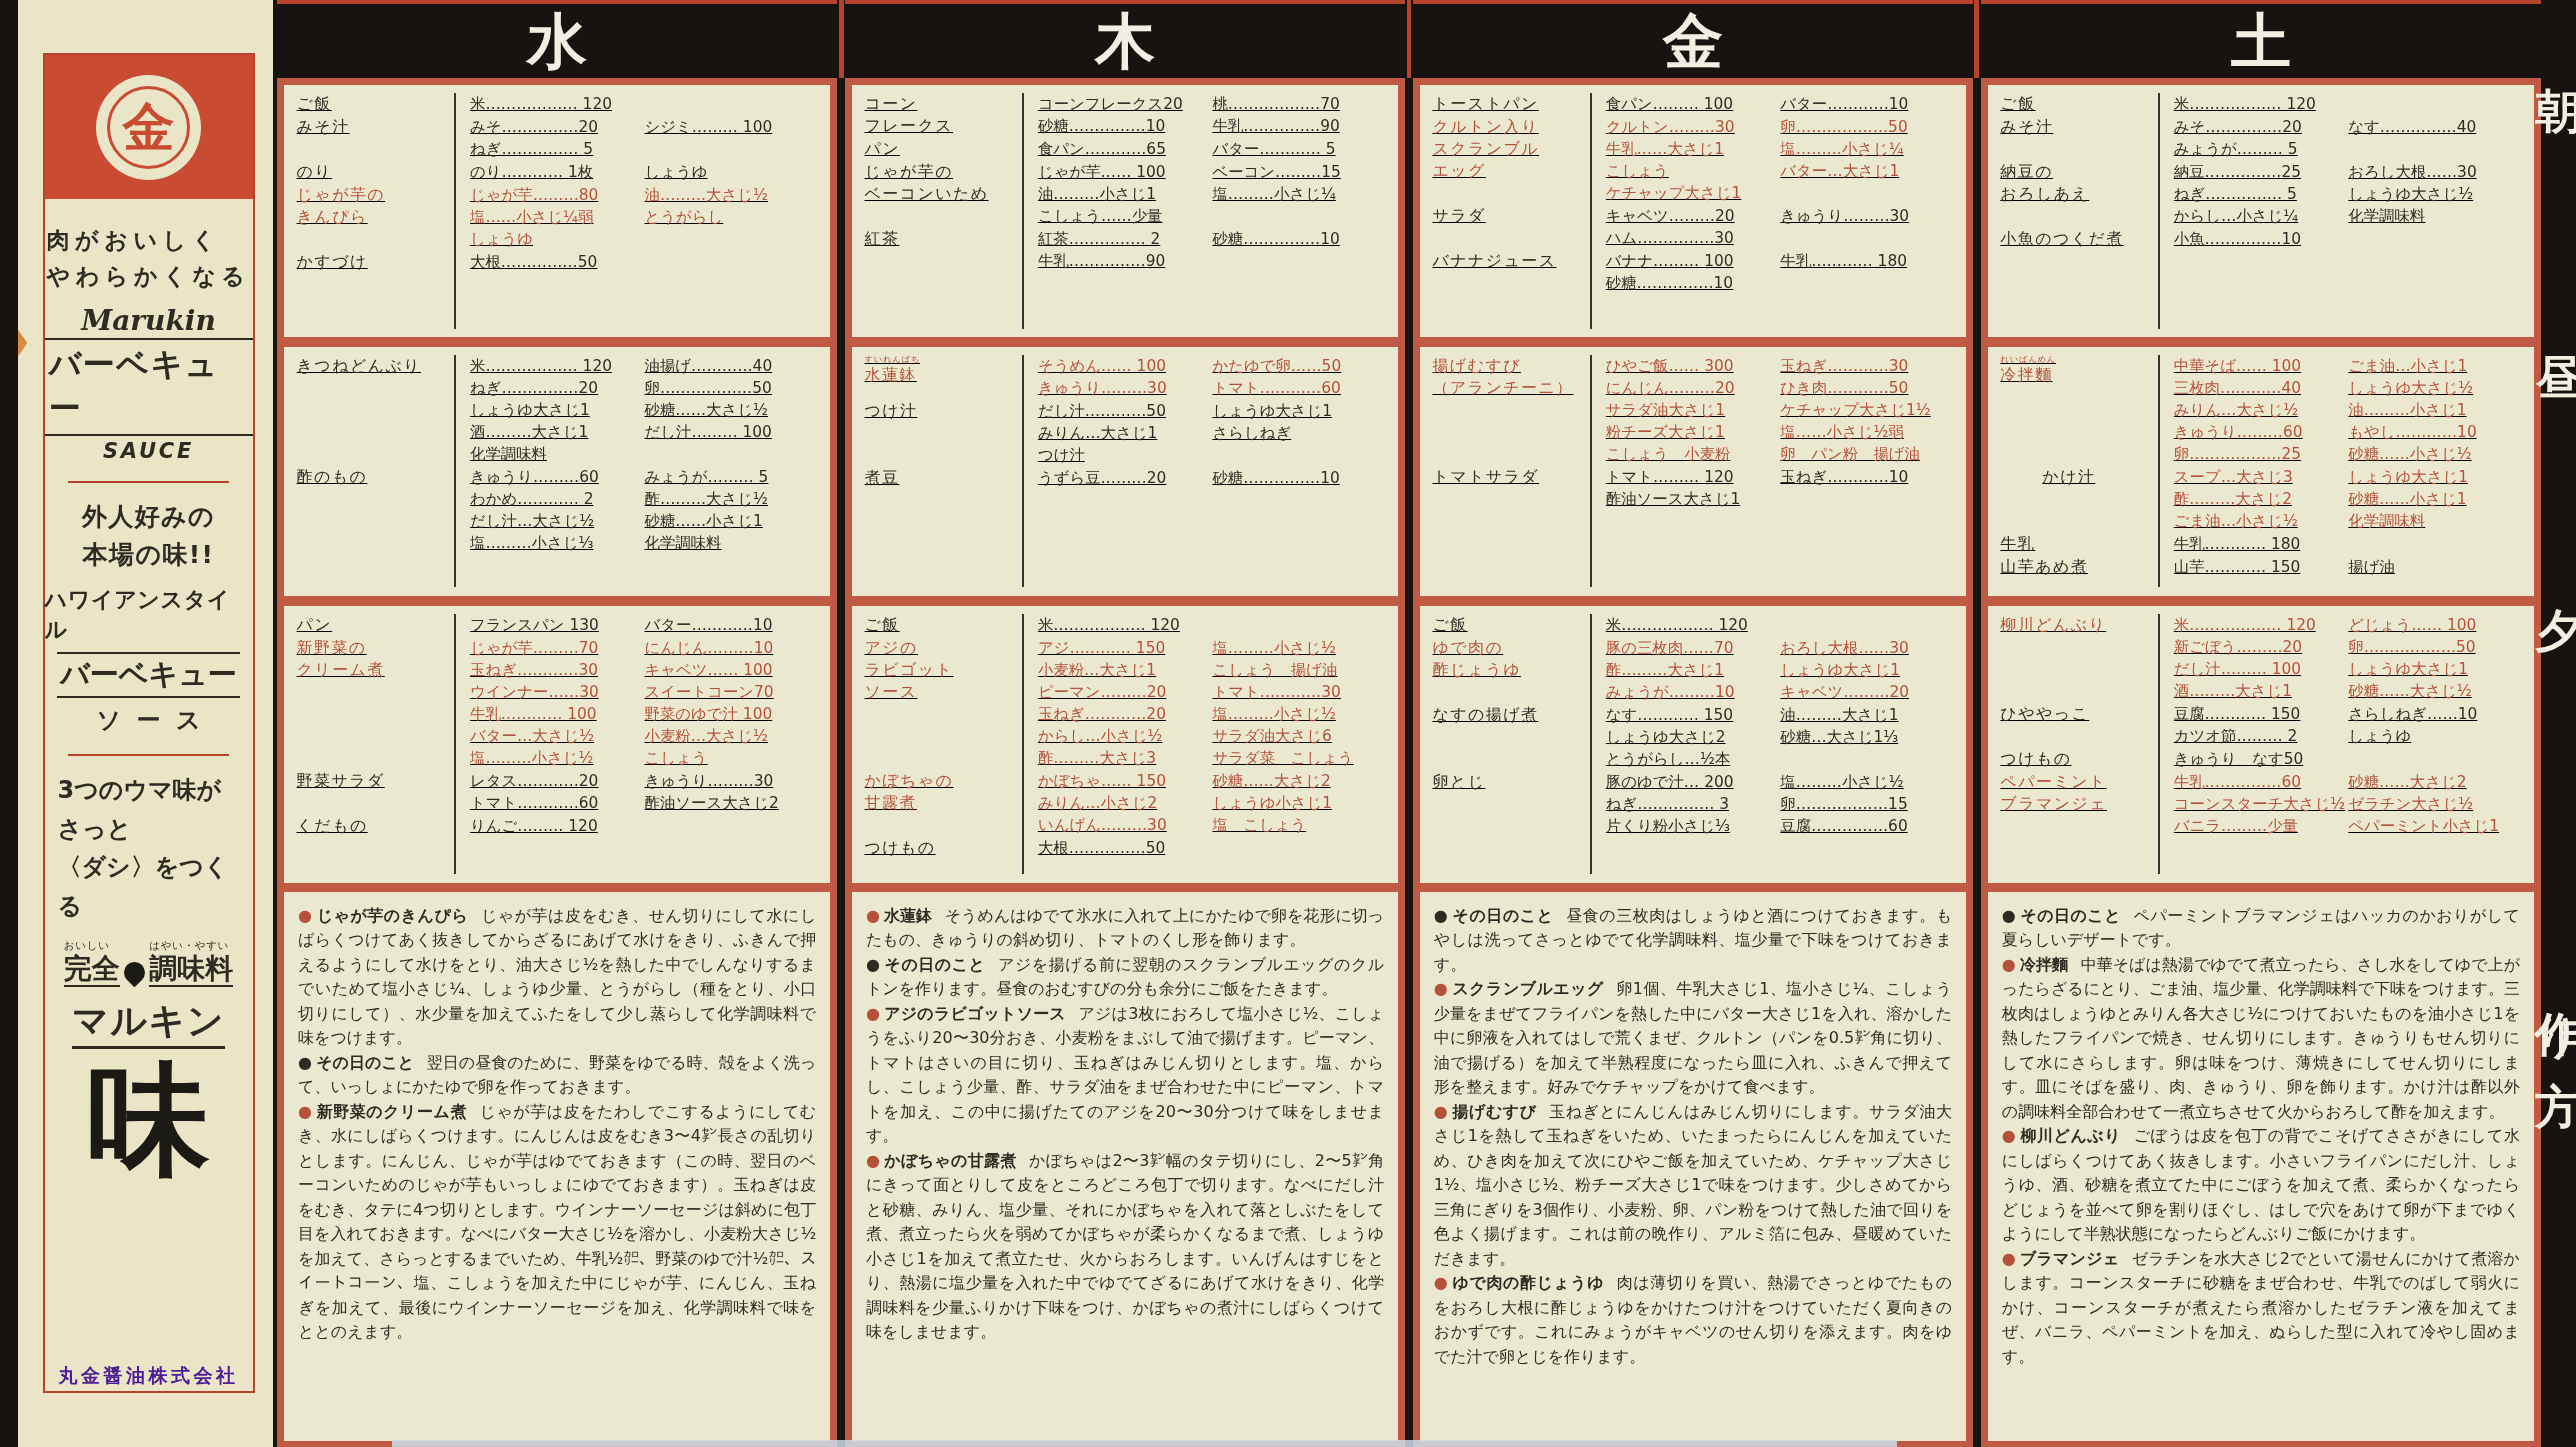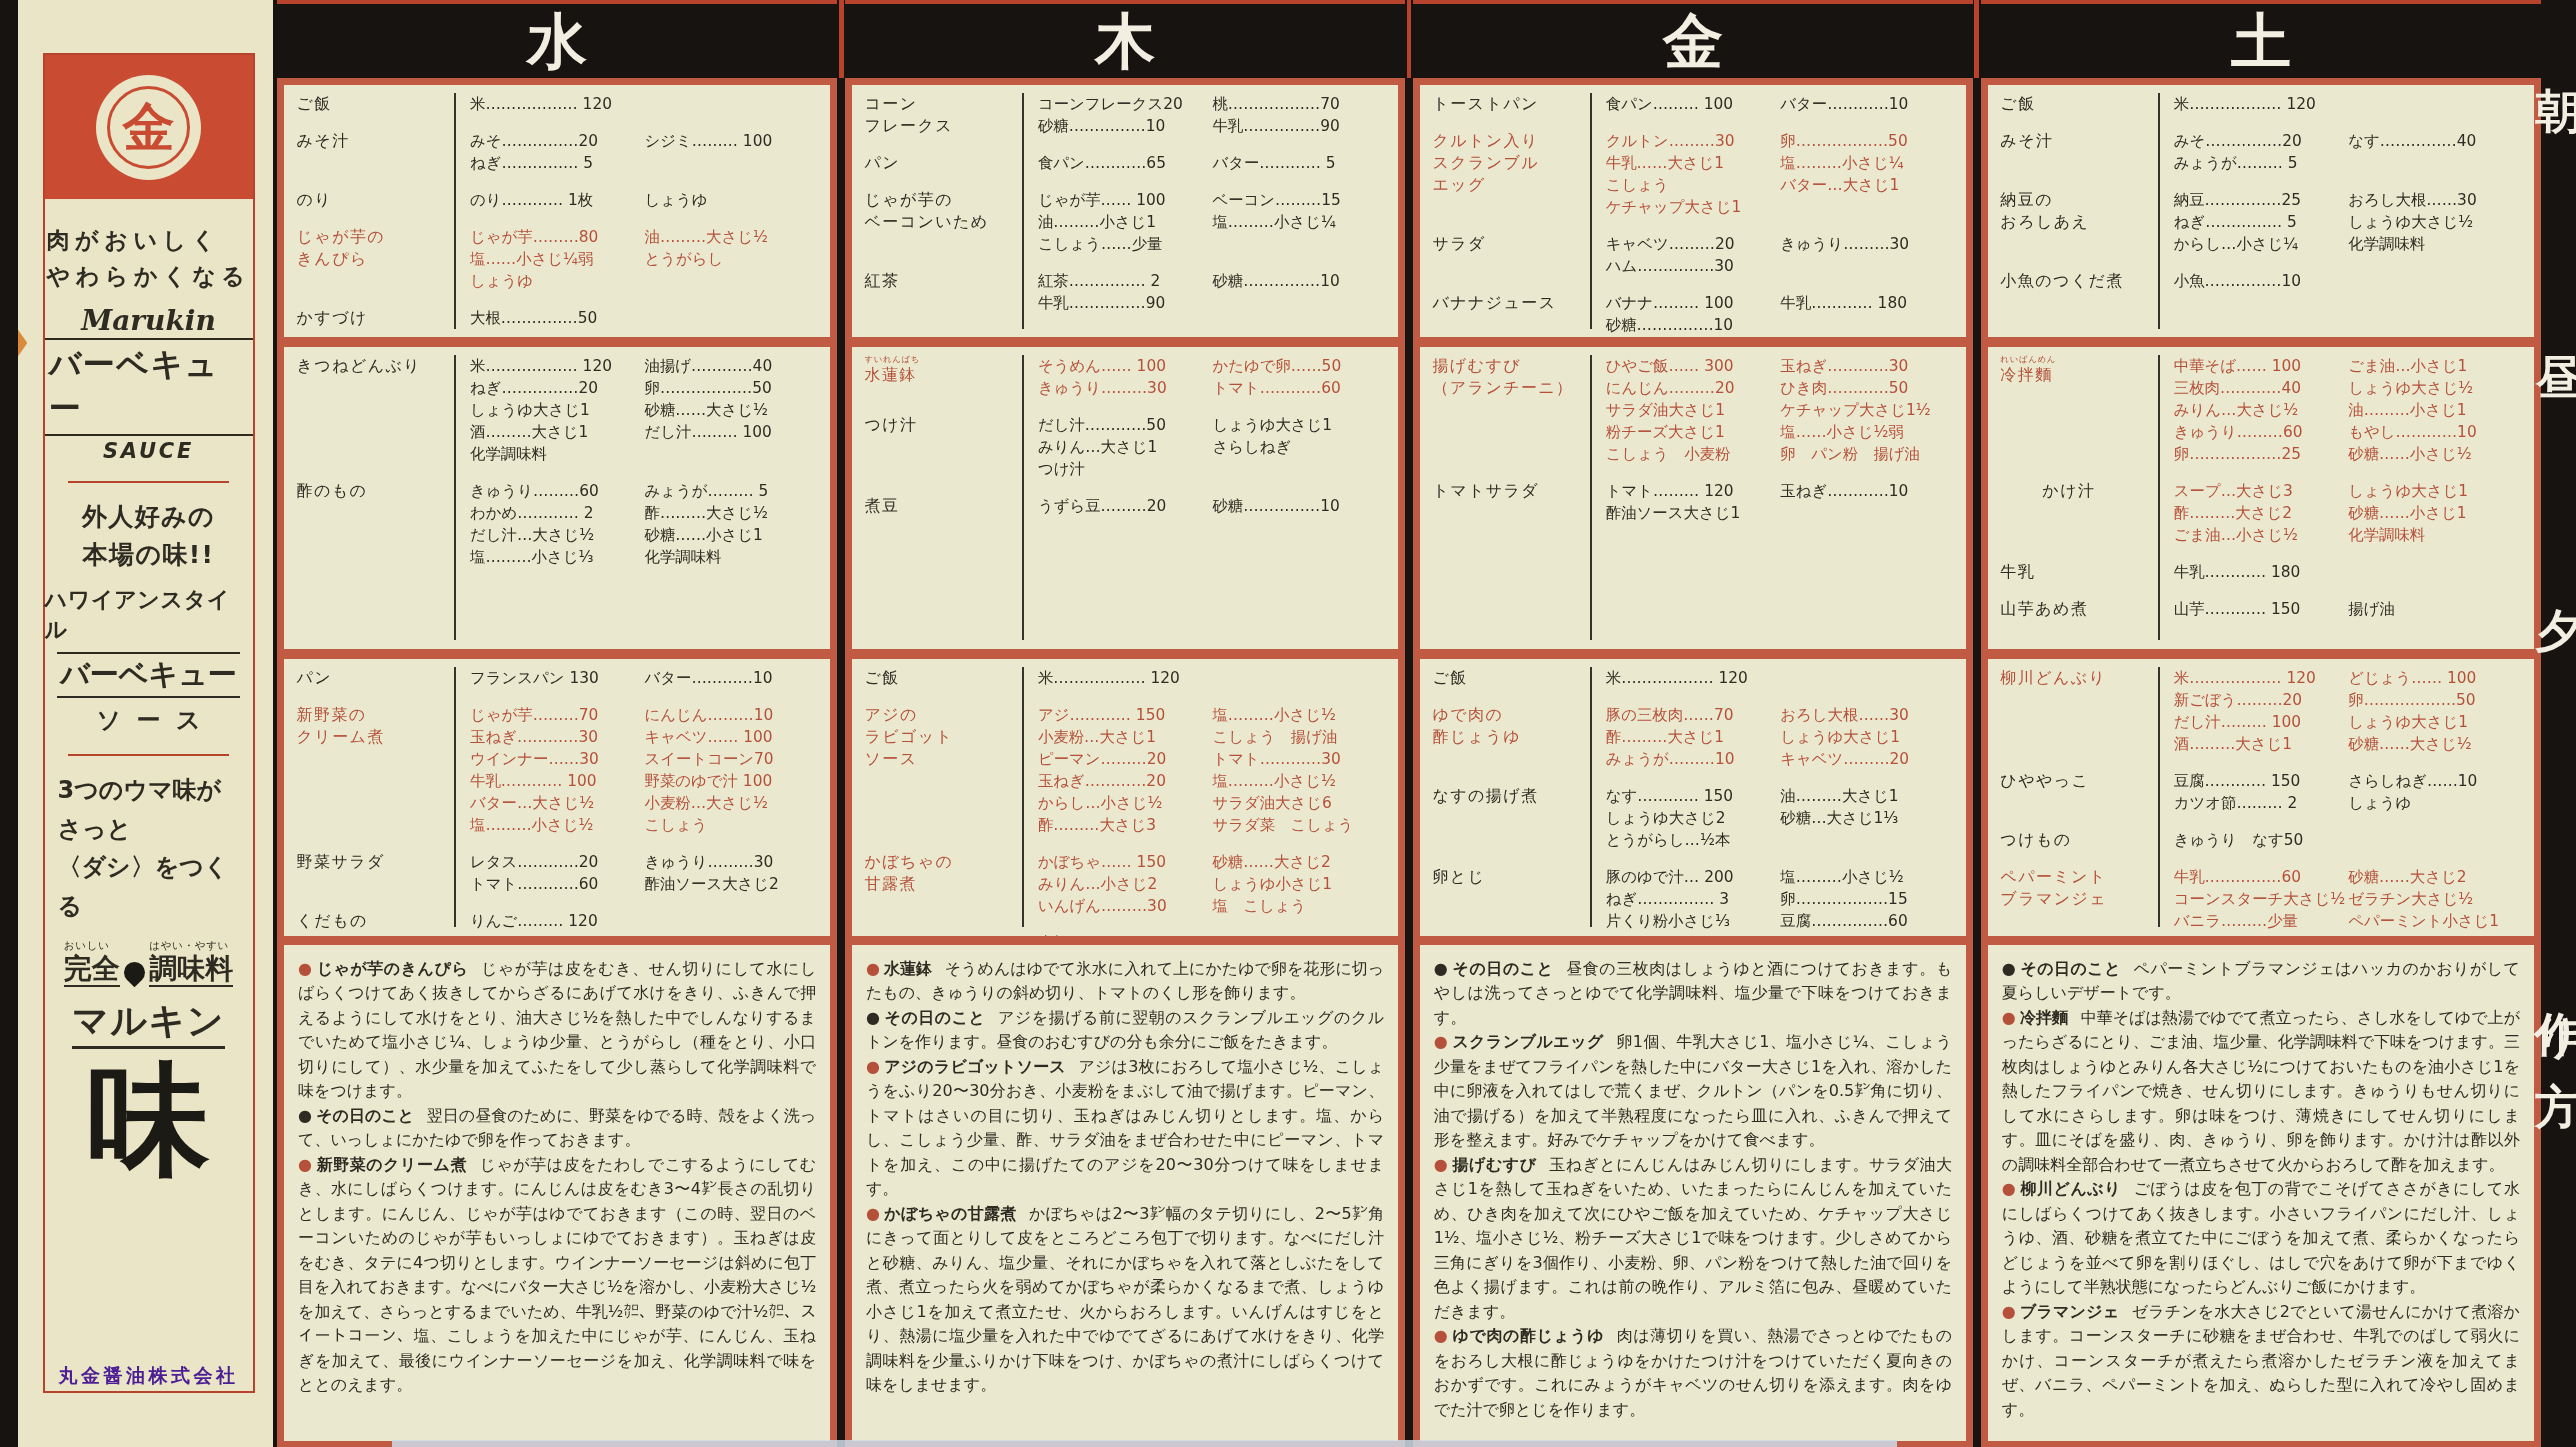--- a/index.html
+++ b/index.html
@@ -38,23 +38,23 @@
   .sb-aji{margin-top:4.2px;font-size:122px;font-weight:900;color:#1c1a15;line-height:1.1;}
   .sb-company{margin-top:auto;margin-bottom:2px;font-size:19px;font-weight:bold;color:#4c1d95;letter-spacing:3.5px;}
 
   
   .days{position:absolute;left:277px;top:0;right:35px;bottom:0;display:flex;gap:7.7px;}
   .day{flex:1;display:flex;flex-direction:column;position:relative;}
   .day-sep{position:absolute;left:-6.3px;top:0;width:4.9px;height:78px;background:var(--red-line);}
   .day-header{height:78px;border-top:4.9px solid var(--red-line);display:flex;align-items:center;justify-content:center;}
   .day-header span{color:#f2efe2;font-size:60px;font-weight:bold;line-height:1;}
   .day-panel{flex:1;background:var(--red);padding:7px;display:flex;flex-direction:column;gap:9.8px;}
-  .meal-box{background:var(--cream);padding:8.4px 11.2px 8.4px 12.6px;position:relative;display:flex;flex-direction:column;gap:15px;overflow:hidden;}
+  .meal-box{background:var(--cream);padding:8.4px 11.2px 8.4px 12.6px;position:relative;display:flex;flex-direction:column;gap:1px;overflow:hidden;text-decoration:underline;}
   .meal-box::before{content:"";position:absolute;left:170px;top:8.4px;bottom:8.4px;width:2.1px;background:#35332a;}
-  .m0{height:252px;} .m1{height:302px;} .m2{height:277px;}
+  .m0{height:252px;} .m1{height:249px;} .m2{height:277px;}
   .dish{display:flex;align-items:flex-start;}
   .dname{width:158px;flex:none;font-size:16px;color:var(--ink);line-height:22px;letter-spacing:1.4px;}
   .dname .furi{font-size:8.4px;letter-spacing:0.7px;line-height:8.4px;}
   .dname.ind{padding-left:42px;}
   .ing{flex:1;display:flex;padding-left:15.4px;}
   .ingcol{width:50%;}
   .iline{font-size:15.4px;color:var(--ink);line-height:22px;white-space:nowrap;}
   .red-tx .dname,.red-ing .iline,.red-tx .iline{color:var(--red-tx);}
   .recipe-box{background:var(--cream);flex:1;padding:11.2px 14px;overflow:hidden;}
   .rp{font-size:16px;color:var(--ink);line-height:24.5px;text-align:justify;}

